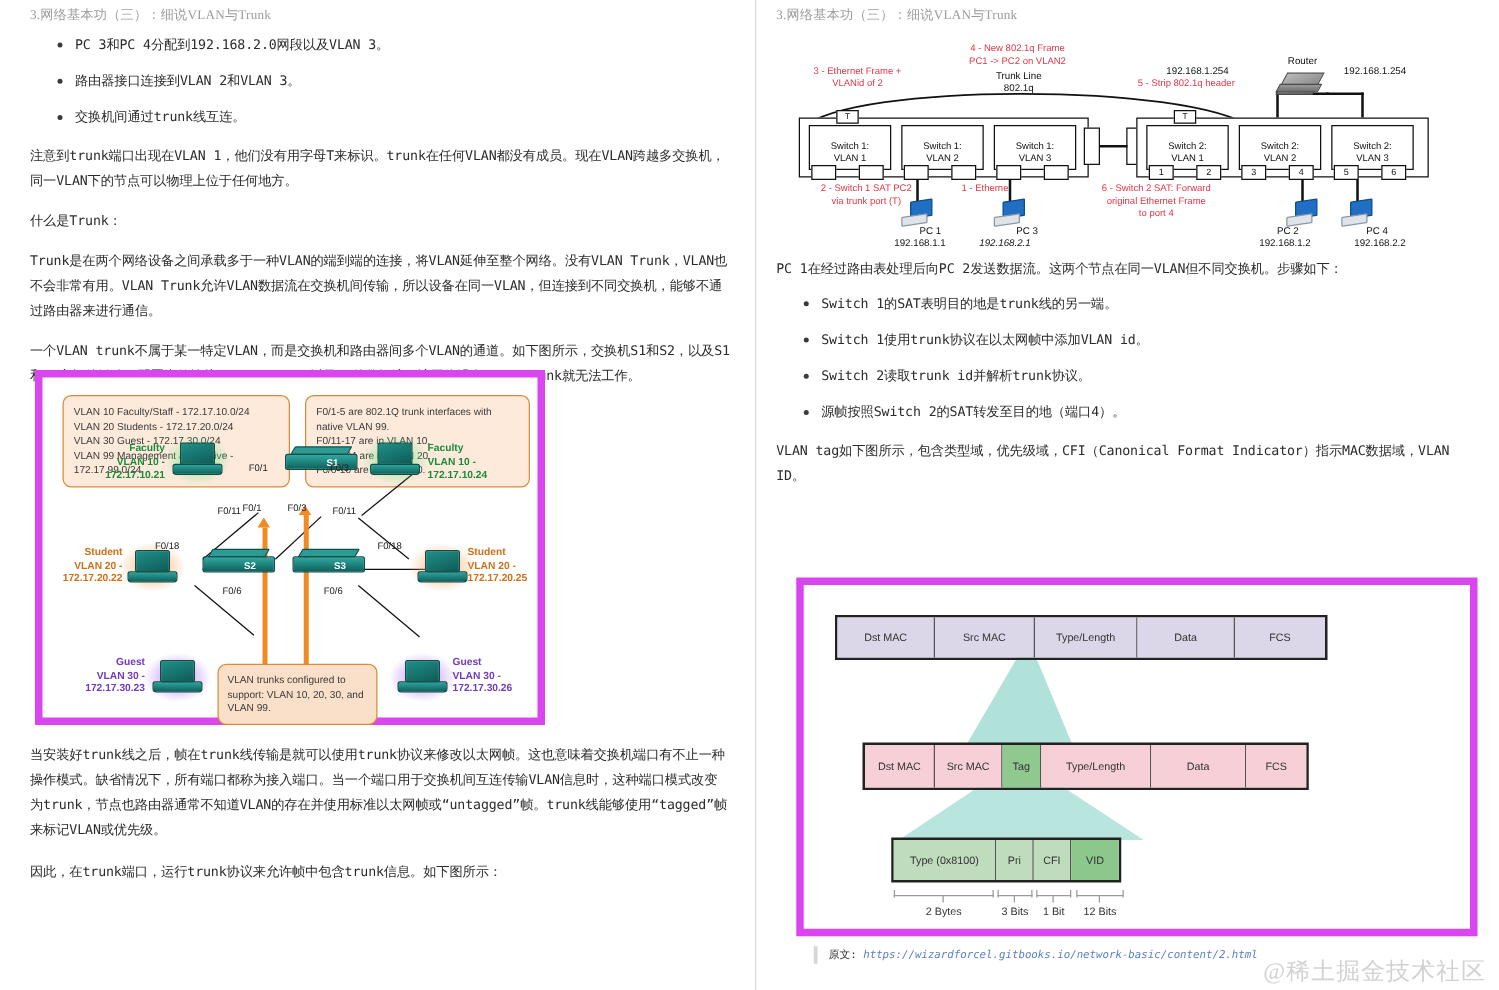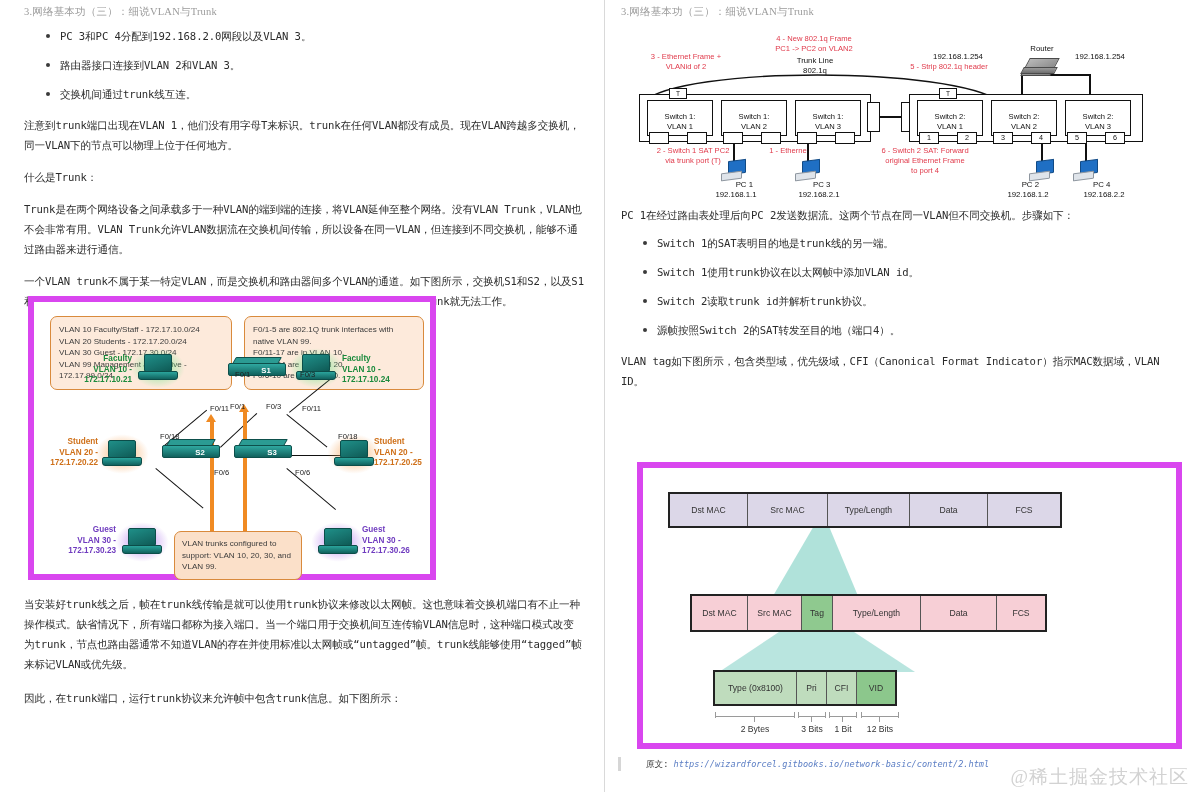--- a/index.html
+++ b/index.html
@@ -160,21 +160,21 @@
   .switch .body span {
     position: absolute; left: 18px; right: 0; top: 2px; text-align: center;
     font-family: "Liberation Sans", sans-serif;
     font-size: 7.8px; font-weight: bold; color: #fff;
   }
 
   .port-label {
     position: absolute;
     font-family: "Liberation Sans", sans-serif;
     font-size: 7.6px; color: #202020;
-    white-space: nowrap; z-index: 6; margin-left: 36px;
+    white-space: nowrap; z-index: 6;
   }
 
   .link { position: absolute; background: #111; height: 1.4px; transform-origin: 0 0; z-index: 2; }
   .trunk-line { position: absolute; background: #f08a22; width: 4px; z-index: 3; }
   .trunk-arrow {
     position: absolute; width: 0; height: 0; z-index: 3;
     border-left: 5px solid transparent; border-right: 5px solid transparent;
     border-bottom: 8px solid #f08a22;
   }
 
@@ -266,24 +266,24 @@
 
   .funnel { position: absolute; z-index: 0; }
   .dim-line { position: absolute; background: #9a9a9a; }
   .dim-label {
     position: absolute;
     font-family: "Liberation Sans", sans-serif;
     font-size: 8.6px; color: #333; text-align: center; white-space: nowrap;
   }
 
   .src-note {
-    position: absolute; left: 618px; top: 757px;
+    position: absolute; left: 651px; top: 757px;
     font-family: "DejaVu Sans Mono", monospace;
     font-size: 8.6px; color: #4a4a4a;
-    padding-left: 25px;
+    padding-left: 9px;
     border-left: 3px solid #d6d6d6;
     line-height: 14px;
   }
   .src-note a { color: #5b7ec4; font-style: italic; text-decoration: none; }
   .src-label { color:#333; }
 
   .watermark {
     position: absolute; right: 10px; top: 764px;
     font-family: "Liberation Serif", serif;
     font-size: 19px; color: #d2d2d2; letter-spacing: 1px;
@@ -547,21 +547,21 @@
       </div>
       <div class="sw-blk" style="left:92px; top:154px; width:40px; text-align:right;">PC 1</div>
       <div class="sw-blk" style="left:76px; top:164px; width:78px;">192.168.1.1</div>
 
       <div class="wire" style="left:186px; top:118px; width:1.5px; height:18px;"></div>
       <div class="bluepc" style="left:174px; top:134px;">
         <div class="scr"></div>
         <div class="kb"></div>
       </div>
       <div class="sw-blk" style="left:192px; top:154px; width:40px; text-align:left;">PC 3</div>
-      <div class="sw-blk" style="left:159px; top:164px; width:78px;">192.168.2.1</div>
+      <div class="sw-blk" style="left:144px; top:164px; width:78px;font-style:italic;">192.168.2.1</div>
 
       <div class="wire" style="left:420px; top:118px; width:1.5px; height:18px;"></div>
       <div class="bluepc" style="left:408px; top:134px;">
         <div class="scr"></div>
         <div class="kb"></div>
       </div>
       <div class="sw-blk" style="left:378px; top:154px; width:40px; text-align:right;">PC 2</div>
       <div class="sw-blk" style="left:368px; top:164px; width:78px;">192.168.1.2</div>
 
       <div class="wire" style="left:464px; top:118px; width:1.5px; height:18px;"></div>

